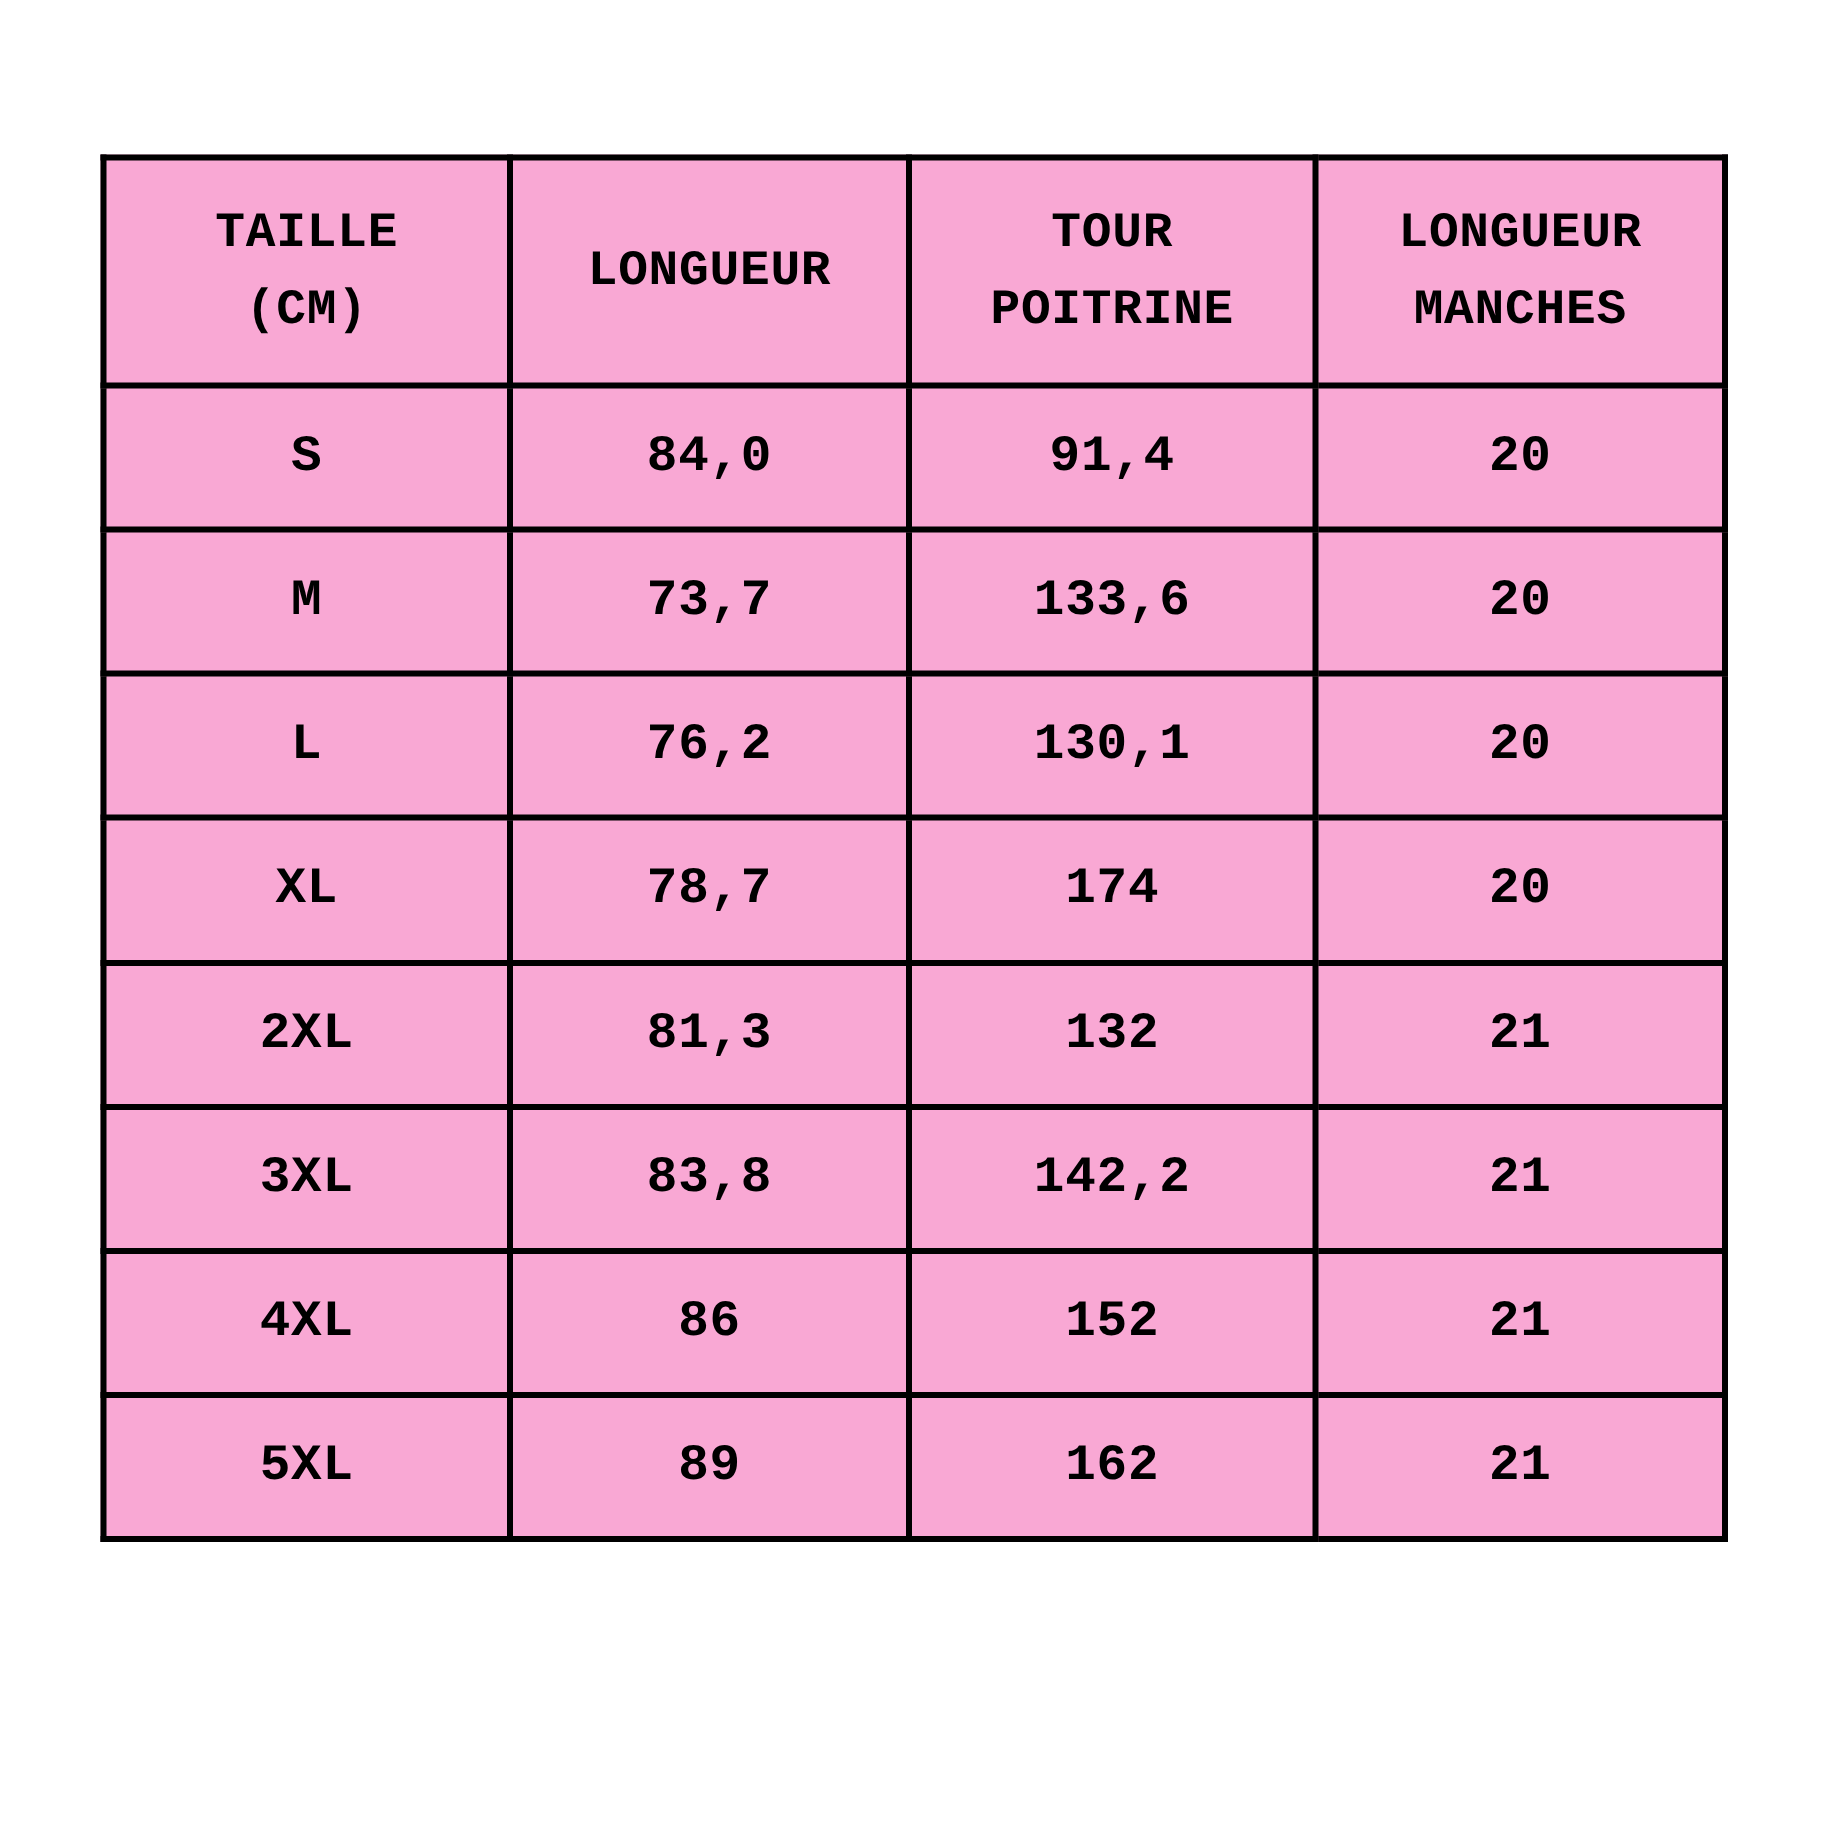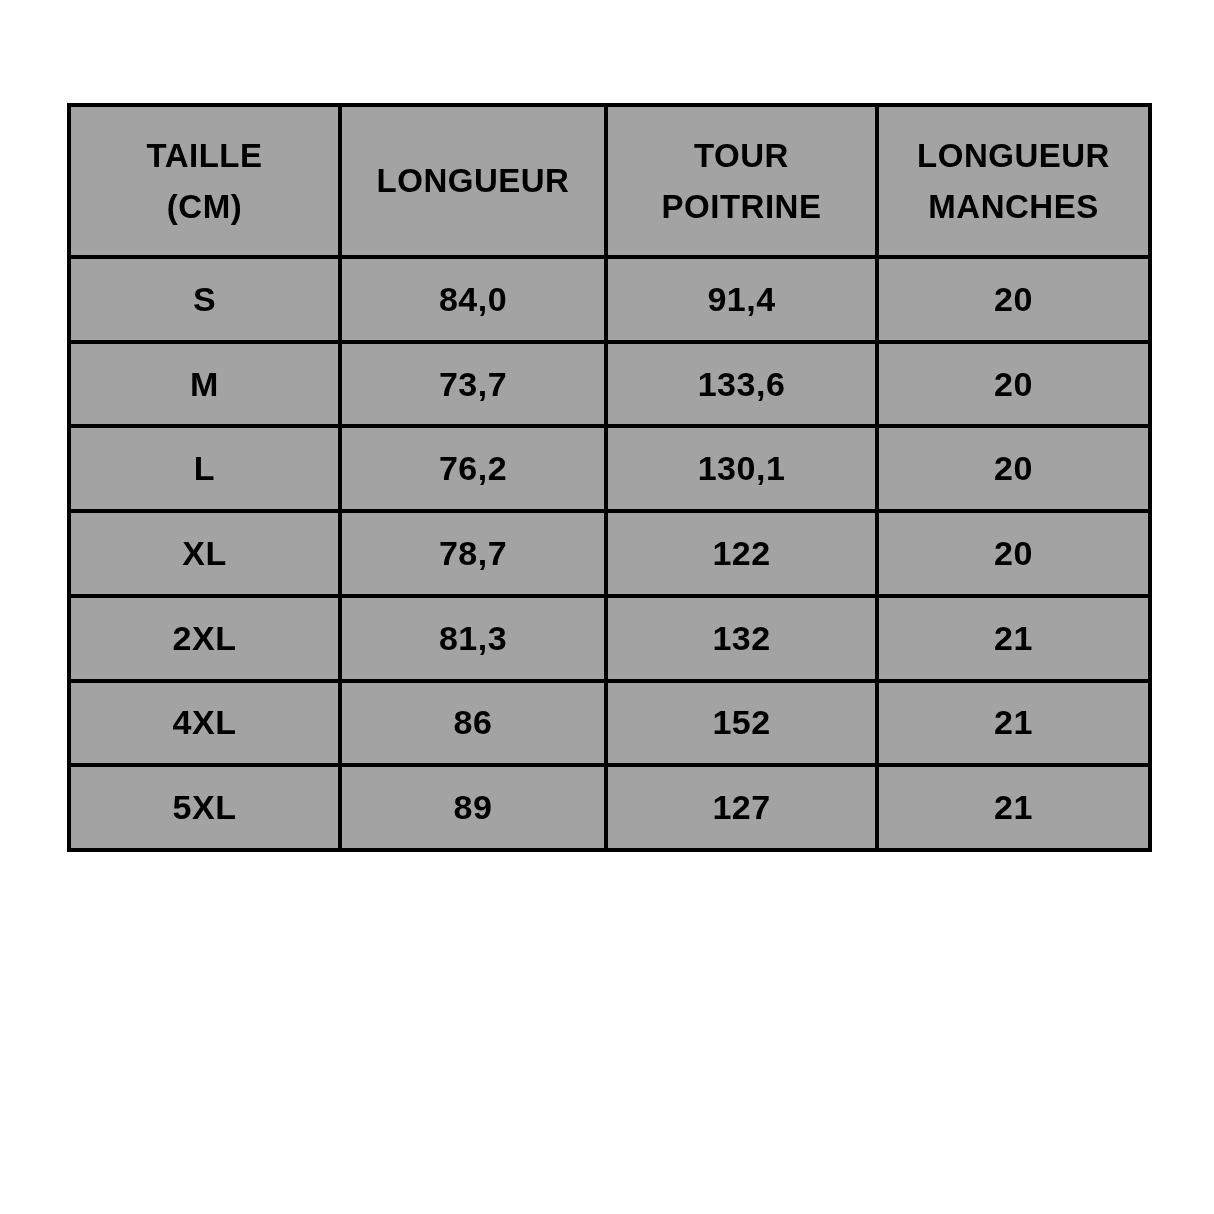--- a/index.html
+++ b/index.html
@@ -15,24 +15,25 @@
     width: 1214px;
     height: 1214px;
     background: #ffffff;
     overflow: hidden;
   }
   table.size-chart {
     position: absolute;
     left: 67px;
     top: 103px;
     width: 1081px;
-    height: 749px;
+    height: 925px;
     border-collapse: collapse;
     table-layout: fixed;
-    background: #a3a3a3;
+    background: #f9a8d4;
+    font-family: Liberation Mono, monospace;
   }
   table.size-chart th,
   table.size-chart td {
     border: 4px solid #000000;
     text-align: center;
     vertical-align: middle;
     font-weight: 700;
     color: #000000;
     padding: 0;
   }
@@ -87,36 +88,42 @@
       </tr>
       <tr>
         <td>L</td>
         <td>76,2</td>
         <td>130,1</td>
         <td>20</td>
       </tr>
       <tr>
         <td>XL</td>
         <td>78,7</td>
-        <td>122</td>
+        <td>174</td>
         <td>20</td>
       </tr>
       <tr>
         <td>2XL</td>
         <td>81,3</td>
         <td>132</td>
+        <td>21</td>
+      </tr>
+      <tr>
+        <td>3XL</td>
+        <td>83,8</td>
+        <td>142,2</td>
         <td>21</td>
       </tr>
       <tr>
         <td>4XL</td>
         <td>86</td>
         <td>152</td>
         <td>21</td>
       </tr>
       <tr>
         <td>5XL</td>
         <td>89</td>
-        <td>127</td>
+        <td>162</td>
         <td>21</td>
       </tr>
     </tbody>
   </table>
 </div>
 
 </body></html>

